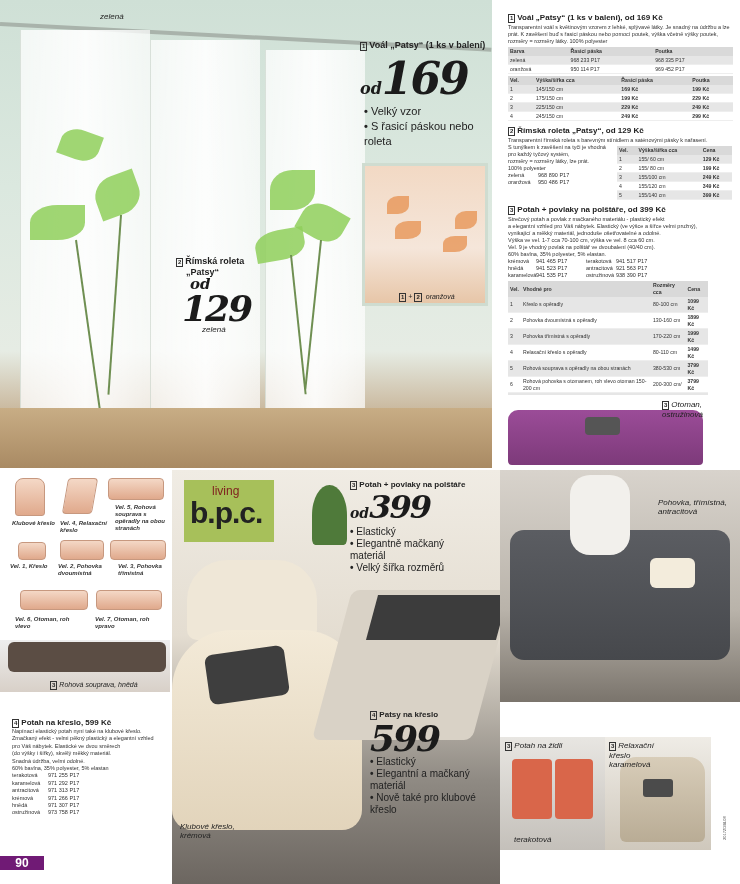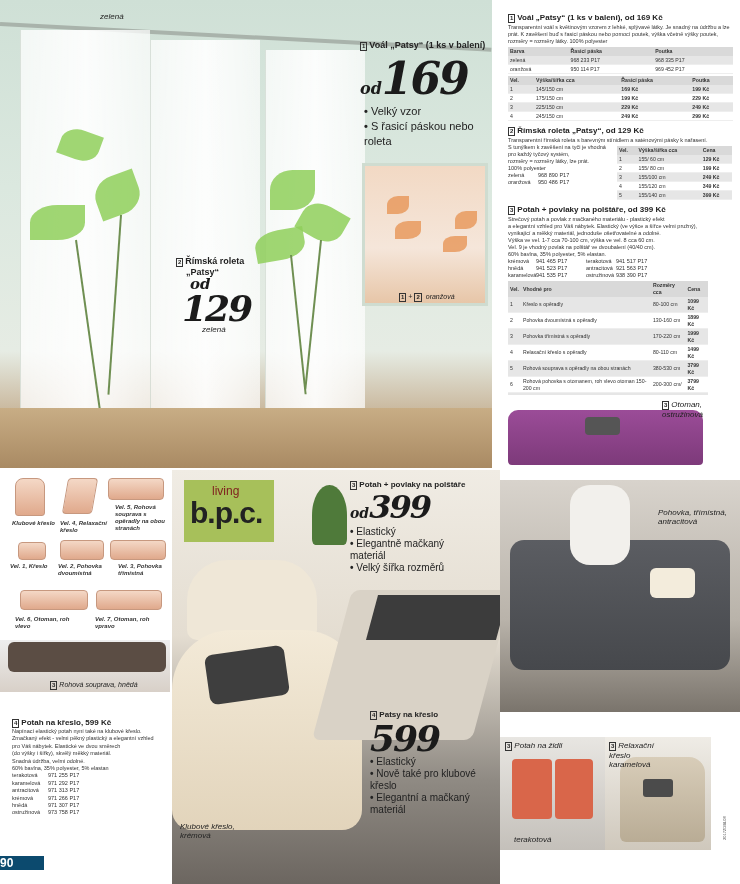--- a/index.html
+++ b/index.html
@@ -29,25 +29,25 @@
 .tbl td{padding:0.5px 2px;border-bottom:0.5px solid #eee}
 .tbl tr:nth-child(even) td{background:#e6e6e6}
 .tbl td.b{font-weight:bold}
 
 #icons-area{left:0;top:470px;width:170px;height:170px;background:#fff}
 .sofa-ico{position:absolute;background:linear-gradient(180deg,#f4d8c6,#e0a98c);border:1px solid #c7987f;border-radius:4px}
 .icocap{position:absolute;font-size:6px;font-style:italic;font-weight:bold;color:#333;line-height:7px}
 #brown-sofa{left:0;top:640px;width:170px;height:52px;background:linear-gradient(180deg,#eee,#d8d0c8);overflow:hidden}
 #living-photo{left:172px;top:470px;width:328px;height:414px;background:linear-gradient(180deg,#f0ece4 0%,#e4ddd1 40%,#8f8a83 75%,#6c6660 100%);overflow:hidden}
 #bpc-logo{position:absolute;left:12px;top:10px;width:90px;height:62px;background:#a7c05a}
-#right-photo{left:500px;top:480px;width:240px;height:232px;background:linear-gradient(180deg,#d8d3cc,#b9b3aa 60%,#7a746c);overflow:hidden}
+#right-photo{left:500px;top:470px;width:240px;height:232px;background:linear-gradient(180deg,#d8d3cc,#b9b3aa 60%,#7a746c);overflow:hidden}
 #purple-sofa{left:500px;top:395px;width:240px;height:75px;overflow:hidden;background:#fff}
 #chair-photo{left:500px;top:737px;width:105px;height:113px;background:linear-gradient(180deg,#e8e6e2,#c4c0ba);overflow:hidden}
 #recliner-photo{left:605px;top:737px;width:106px;height:113px;background:linear-gradient(180deg,#efece6,#cfc8bc);overflow:hidden}
-#page-num{left:0;top:856px;width:44px;height:14px;background:#0c4a6e;color:#fff;font-weight:bold;font-size:12px;text-align:left;line-height:14px}
+#page-num{left:0;top:856px;width:44px;height:14px;background:#701a75;color:#fff;font-weight:bold;font-size:12px;text-align:center;line-height:14px}
 #ref-code{left:722px;top:840px;font-size:4px;color:#555;transform:rotate(-90deg);transform-origin:left top}
 </style>
 </head>
 <body>
 
 <div id="curtain-photo" class="abs">
   <div class="rod"></div>
   <div class="panel" style="left:20px;width:130px"></div>
   <div class="panel" style="left:150px;width:110px;top:40px;height:400px"></div>
   <div class="panel" style="left:265px;width:100px;top:50px;height:385px"></div>
@@ -346,22 +346,22 @@
       <li>Elastický</li>
       <li>Elegantně mačkaný materiál</li>
       <li>Velký šířka rozměrů</li>
     </ul>
   </div>
   <div class="abs" style="left:198px;top:240px;width:130px">
     <div class="promo-title" style="font-size:8px"><span class="boxnum">4</span><span>Patsy na křeslo</span></div>
     <div class="big-price" style="font-size:36px;line-height:36px">599</div>
     <ul class="bullets" style="font-size:10px;line-height:12px;width:110px">
       <li>Elastický</li>
+      <li>Elegantní a mačkaný materiál</li>
       <li>Nově také pro klubové křeslo</li>
-      <li>Elegantní a mačkaný materiál</li>
     </ul>
   </div>
   <div class="abs cap" style="left:8px;top:352px;width:70px;line-height:9px">Klubové křeslo, krémová</div>
 </div>
 
 <div id="right-photo" class="abs">
   <div class="abs" style="left:10px;top:60px;width:220px;height:130px;background:linear-gradient(180deg,#5b5d62,#46484c);border-radius:14px"></div>
   <div class="abs" style="left:70px;top:5px;width:60px;height:80px;background:#f2f0ec;border-radius:20px"></div>
   <div class="abs" style="left:150px;top:88px;width:45px;height:30px;background:#f3ecdc;border-radius:6px"></div>
   <div class="abs cap" style="left:158px;top:28px;width:80px;line-height:9px">Pohovka, třímístná, antracitová</div>

